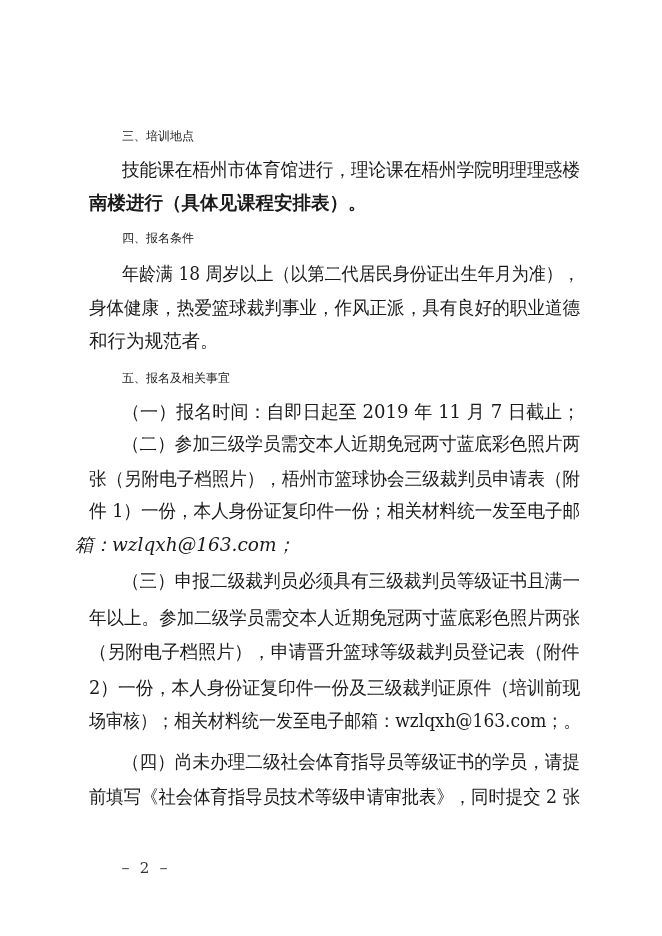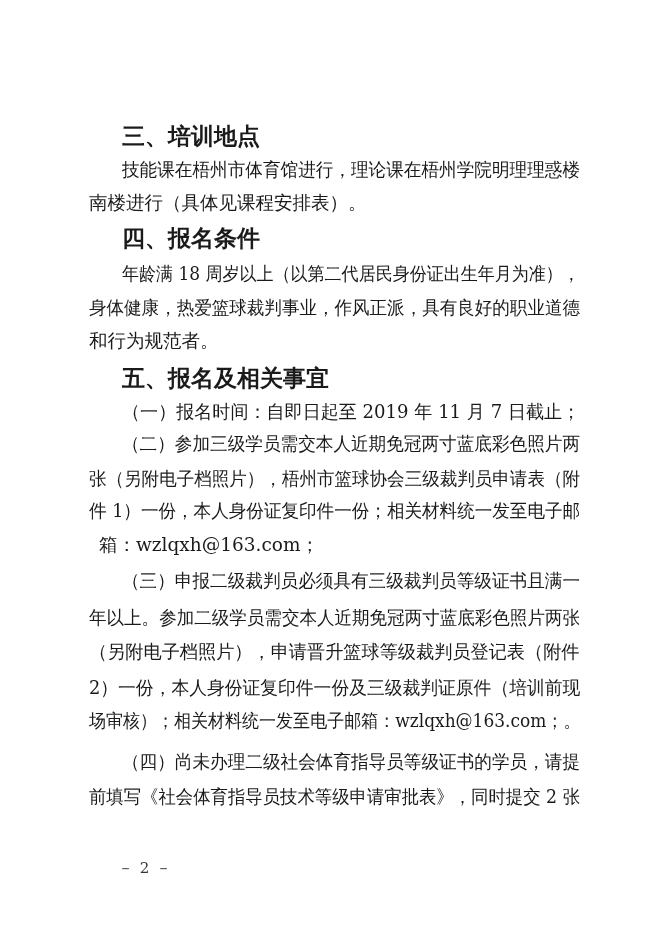--- a/index.html
+++ b/index.html
@@ -25,55 +25,55 @@
     .line {
       position: absolute;
       white-space: nowrap;
       font-size: 18.5px;
       line-height: 24px;
       height: 24px;
       transform-origin: left center;
     }
     .heading {
       font-family: "DejaVu Sans", "Liberation Sans", sans-serif;
-      font-weight: bold;
-      font-size: 23px;
+      font-weight: normal;
+      font-size: 12px;
     }
     .footer {
       position: absolute;
       left: 118px;
       top: 858px;
       font-size: 15px;
       line-height: 20px;
       color: #333;
       font-family: "DejaVu Serif", "Liberation Serif", serif;
       letter-spacing: 1px;
     }
   </style>
 </head>
 <body>
 
 <div class="page">
 
   <div class="line heading" style="left:122px; top:124px;">三、培训地点</div>
   <div class="line" style="left: 122px; top: 158px; width: 457px; transform: scaleX(0.952183);">技能课在梧州市体育馆进行，理论课在梧州学院明理理惑楼</div>
-  <div class="line" style="left:89px; top:191px;">南楼进行（具体见课程安排表）。</div>
+  <div class="line" style="left:89px; top:191px;font-weight:bold;">南楼进行（具体见课程安排表）。</div>
 
   <div class="line heading" style="left:122px; top:226px;">四、报名条件</div>
   <div class="line" style="left: 122px; top: 262px; transform: scaleX(0.919679);">年龄满 18 周岁以上（以第二代居民身份证出生年月为准），</div>
   <div class="line" style="left: 89px; top: 296px; transform: scaleX(0.947876);">身体健康，热爱篮球裁判事业，作风正派，具有良好的职业道德</div>
   <div class="line heading" style="left:122px; top:366px;">五、报名及相关事宜</div>
 
   <div class="line" style="left:89px; top:329px;">和行为规范者。</div>
   <div class="line" style="left: 122px; top: 400px; transform: scaleX(0.976546);">（一）报名时间：自即日起至 2019 年 11 月 7 日截止；</div>
 
   <div class="line" style="left: 122px; top: 432px; transform: scaleX(0.952183);">（二）参加三级学员需交本人近期免冠两寸蓝底彩色照片两</div>
   <div class="line" style="left: 89px; top: 467px; transform: scaleX(0.947876);">张（另附电子档照片），梧州市篮球协会三级裁判员申请表（附</div>
   <div class="line" style="left: 89px; top: 499px; transform: scaleX(0.94971);">件 1）一份，本人身份证复印件一份；相关材料统一发至电子邮</div>
-  <div class="line" style="left:99px; top:533px;">箱：wzlqxh@163.com；</div>
+  <div class="line" style="left:75px; top:533px;font-style:italic;">箱：wzlqxh@163.com；</div>
 
   <div class="line" style="left: 122px; top: 569px; transform: scaleX(0.952183);">（三）申报二级裁判员必须具有三级裁判员等级证书且满一</div>
   <div class="line" style="left: 89px; top: 606px; transform: scaleX(0.947876);">年以上。参加二级学员需交本人近期免冠两寸蓝底彩色照片两张</div>
   <div class="line" style="left: 89px; top: 640px; transform: scaleX(0.982);">（另附电子档照片），申请晋升篮球等级裁判员登记表（附件</div>
   <div class="line" style="left: 89px; top: 676px; transform: scaleX(0.960861);">2）一份，本人身份证复印件一份及三级裁判证原件（培训前现</div>
   <div class="line" style="left: 89px; top: 709px; transform: scaleX(0.919476);">场审核）；相关材料统一发至电子邮箱：wzlqxh@163.com；。</div>
 
   <div class="line" style="left: 122px; top: 750px; transform: scaleX(0.952183);">（四）尚未办理二级社会体育指导员等级证书的学员，请提</div>
   <div class="line" style="left: 89px; top: 785px; transform: scaleX(0.938815);">前填写《社会体育指导员技术等级申请审批表》，同时提交 2 张</div>
 

